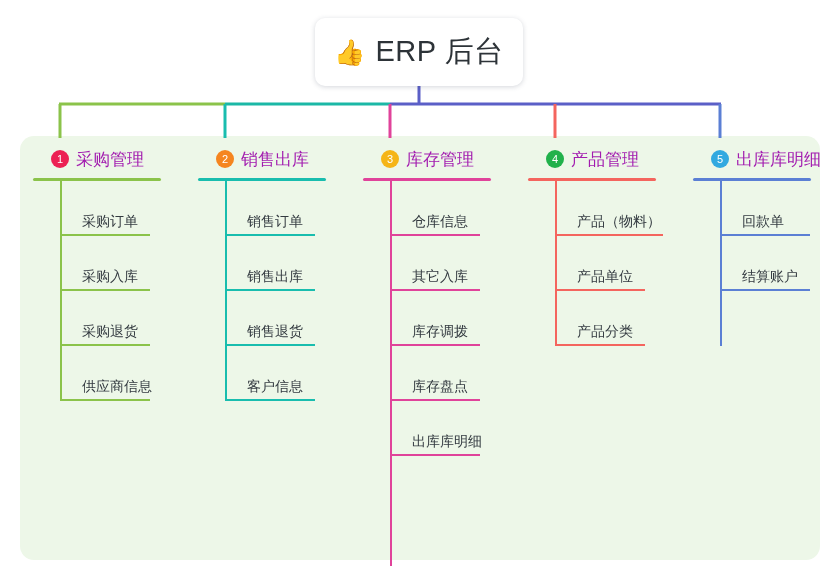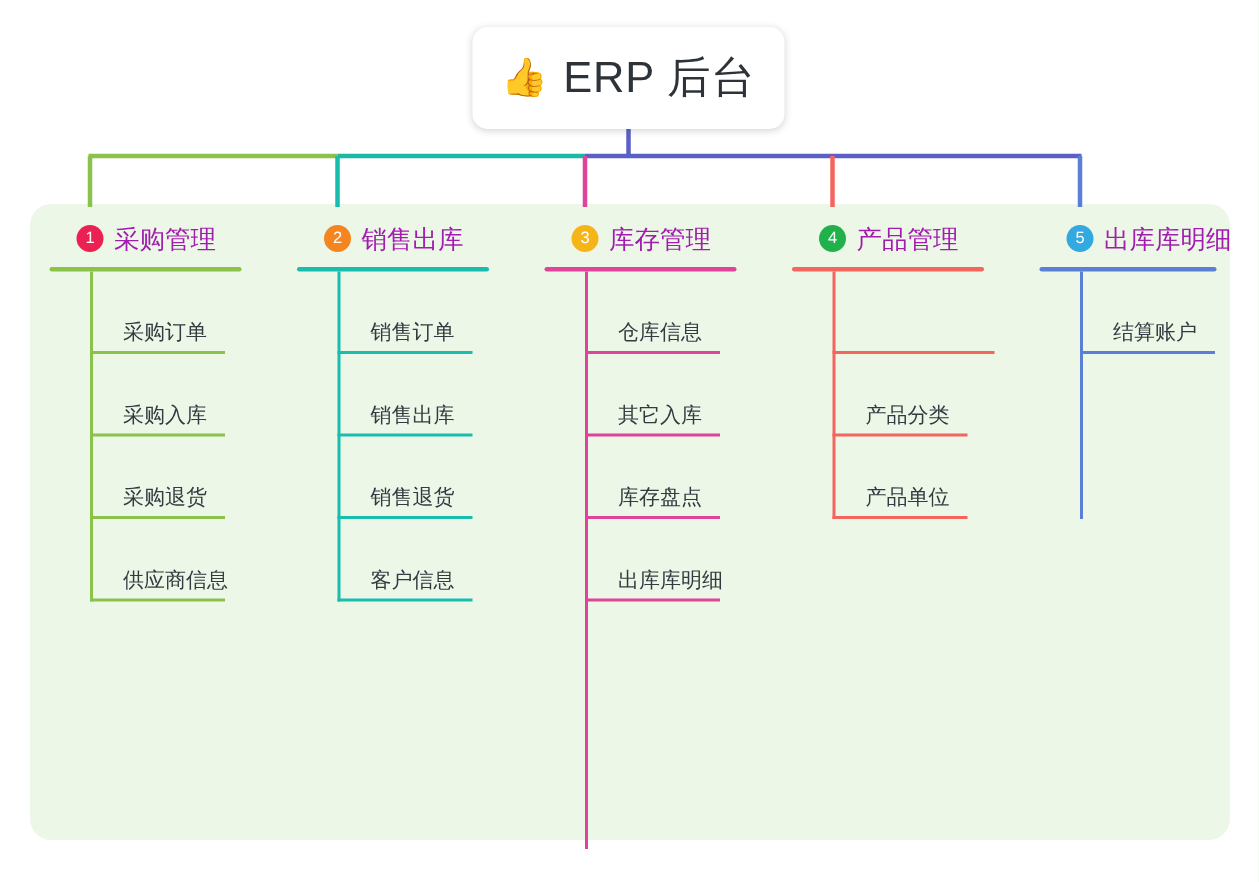--- a/index.html
+++ b/index.html
@@ -166,58 +166,67 @@
           <div class="leaf-spine" style="background: rgb(224, 67, 154); height: 385px;"></div>
           <div class="leaf">
             <span class="leaf-label">仓库信息</span>
             <div class="leaf-rule" style="background: rgb(224, 67, 154); width: 90px;"></div>
           </div>
           <div class="leaf">
             <span class="leaf-label">其它入库</span>
             <div class="leaf-rule" style="background: rgb(224, 67, 154); width: 90px;"></div>
           </div>
           <div class="leaf">
+            <span class="leaf-label">库存调拨</span>
+            <div class="leaf-rule" style="background: rgb(224, 67, 154); width: 90px;"></div>
+          </div>
+          <div class="leaf">
             <span class="leaf-label">库存盘点</span>
             <div class="leaf-rule" style="background: rgb(224, 67, 154); width: 90px;"></div>
           </div>
           <div class="leaf">
             <span class="leaf-label">出库库明细</span>
             <div class="leaf-rule" style="background: rgb(224, 67, 154); width: 90px;"></div>
           </div>
         </div>
       </div>
       <div class="col" style="left: 528px; width: 150px;">
         <div class="col-head">
           <span class="badge" style="background: rgb(33, 177, 75);">4</span>
           <span class="col-title">产品管理</span>
         </div>
         <div class="head-rule" style="background: rgb(244, 101, 94); width: 128px;"></div>
         <div class="leaf-wrap">
           <div class="leaf-spine" style="background: rgb(244, 101, 94); height: 165px;"></div>
           <div class="leaf">
+            <span class="leaf-label">产品（物料）</span>
             <div class="leaf-rule" style="background: rgb(244, 101, 94); width: 108px;"></div>
+          </div>
+          <div class="leaf">
+            <span class="leaf-label">产品单位</span>
+            <div class="leaf-rule" style="background: rgb(244, 101, 94); width: 90px;"></div>
           </div>
           <div class="leaf">
             <span class="leaf-label">产品分类</span>
             <div class="leaf-rule" style="background: rgb(244, 101, 94); width: 90px;"></div>
           </div>
-          <div class="leaf">
-            <span class="leaf-label">产品单位</span>
-            <div class="leaf-rule" style="background: rgb(244, 101, 94); width: 90px;"></div>
-          </div>
         </div>
       </div>
       <div class="col" style="left: 693px; width: 130px;">
         <div class="col-head">
           <span class="badge" style="background: rgb(50, 169, 224);">5</span>
           <span class="col-title">出库库明细</span>
         </div>
         <div class="head-rule" style="background: rgb(91, 127, 212); width: 118px;"></div>
         <div class="leaf-wrap">
           <div class="leaf-spine" style="background: rgb(91, 127, 212); height: 165px;"></div>
           <div class="leaf">
+            <span class="leaf-label">回款单</span>
+            <div class="leaf-rule" style="background: rgb(91, 127, 212); width: 90px;"></div>
+          </div>
+          <div class="leaf">
             <span class="leaf-label">结算账户</span>
             <div class="leaf-rule" style="background: rgb(91, 127, 212); width: 90px;"></div>
           </div>
         </div>
       </div>
     </div>
 </div>
 
 </body></html>

